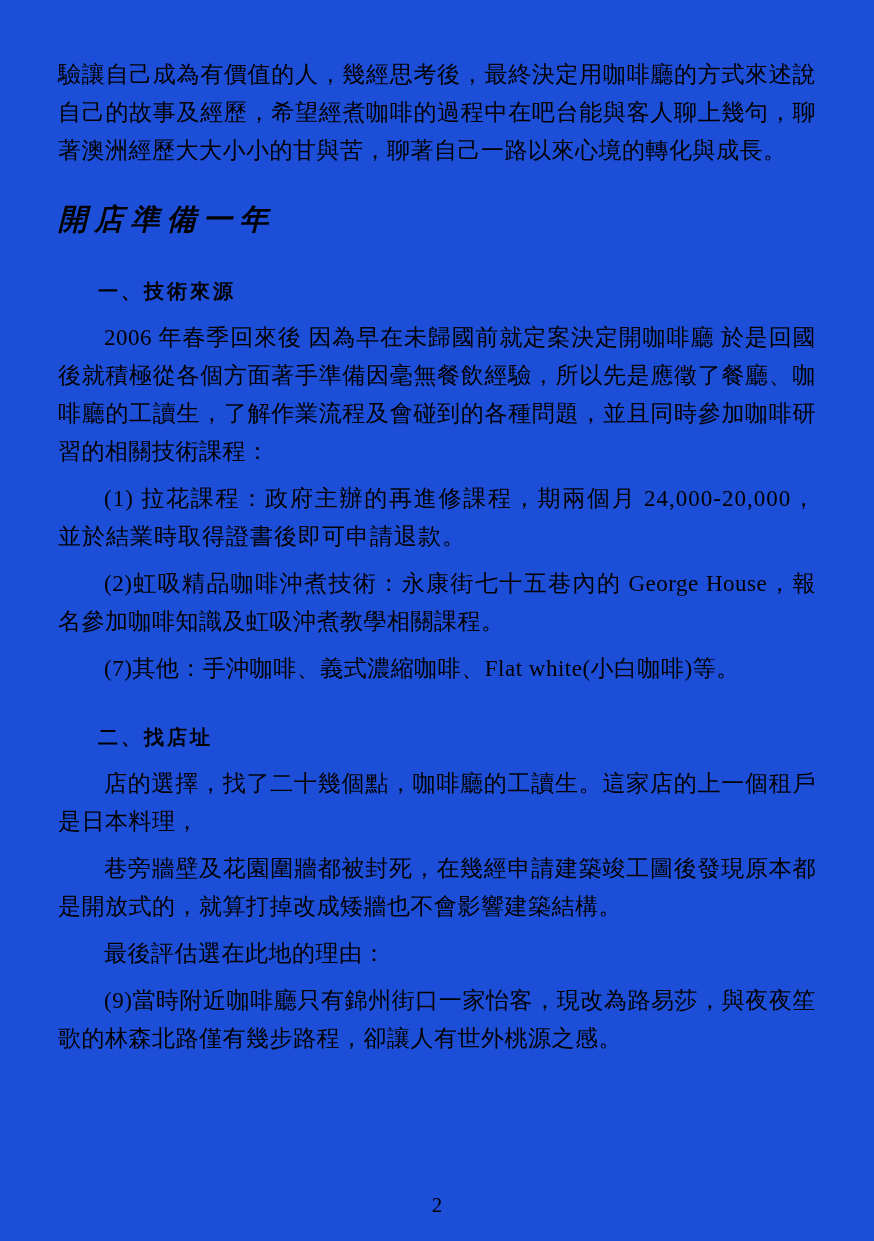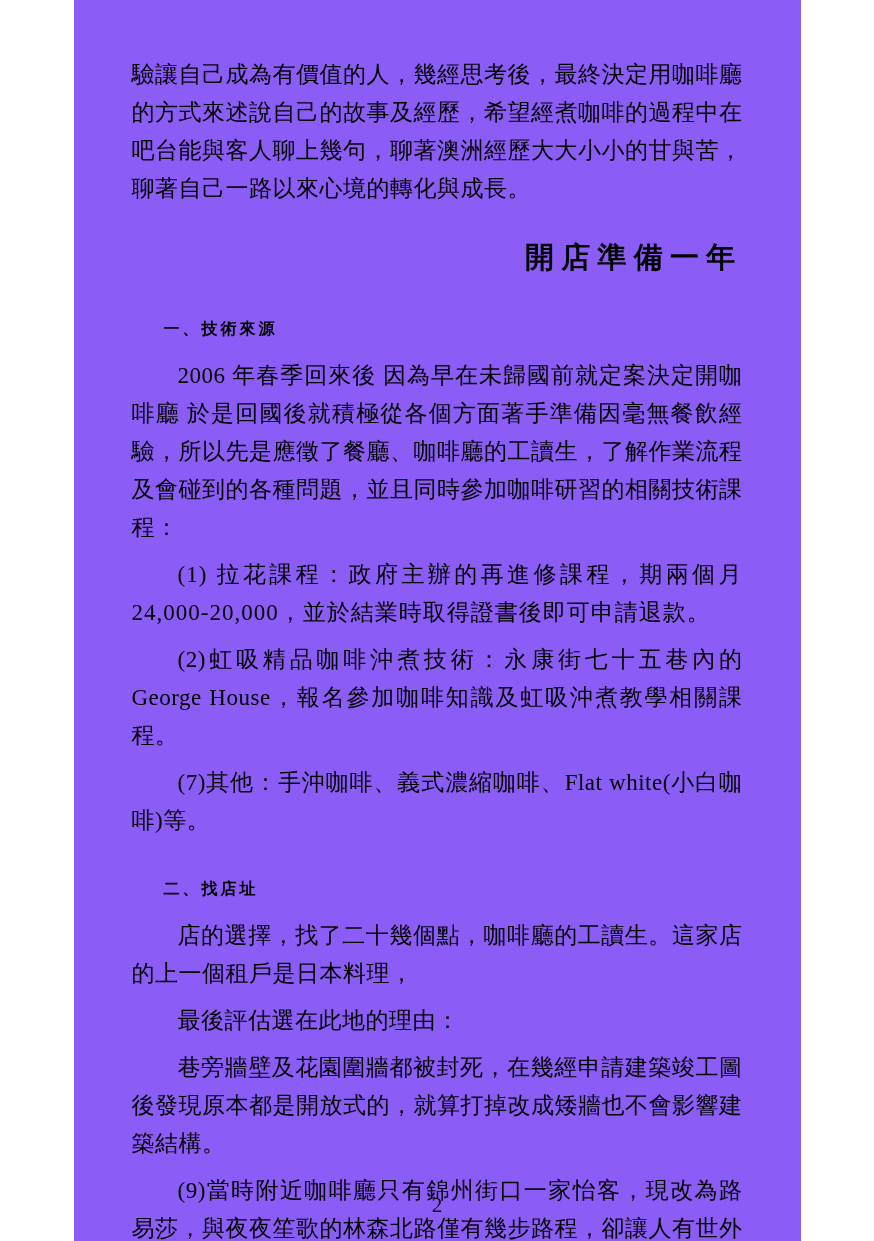--- a/index.html
+++ b/index.html
@@ -2,24 +2,24 @@
 <html lang="zh-Hant"><head>
 <meta charset="utf-8">
 <style>
   html, body {
     margin: 0;
     padding: 0;
     background: #ffffff;
   }
   .page {
     position: relative;
-    width: 727px;
+    width: 874px;
     height: 1241px;
     margin: 0 auto;
-    background: #8b5cf6;
+    background: #1d4ed8;
     color: #000000;
     font-family: "Liberation Serif", "DejaVu Serif", serif;
     overflow: hidden;
     box-sizing: border-box;
   }
   .content {
     position: absolute;
     left: 58px;
     right: 58px;
     top: 56px;
@@ -33,26 +33,27 @@
     letter-spacing: 0.5px;
   }
   .body-para.first {
     margin-top: 0;
     text-indent: 0;
   }
   .doc-title {
     font-size: 29px;
     font-weight: bold;
     line-height: 46px;
-    text-align: right;
+    text-align: left;
     letter-spacing: 0.25em;
     margin: 26px 0 0 0;
+    font-style: italic;
   }
   .section-heading {
-    font-size: 16px;
+    font-size: 20px;
     font-weight: bold;
     line-height: 38px;
     margin: 30px 0 2px 0;
     padding-left: 2em;
     letter-spacing: 3px;
   }
   .justified-wide {
     letter-spacing: 1px;
   }
   .page-number {
@@ -82,23 +83,23 @@
     <p class="body-para justified-wide">(1) 拉花課程：政府主辦的再進修課程，期兩個月 24,000-20,000，並於結業時取得證書後即可申請退款。</p>
 
     <p class="body-para">(2)虹吸精品咖啡沖煮技術：永康街七十五巷內的 George House，報名參加咖啡知識及虹吸沖煮教學相關課程。</p>
 
     <p class="body-para">(7)其他：手沖咖啡、義式濃縮咖啡、Flat white(小白咖啡)等。</p>
 
     <h2 class="section-heading">二、找店址</h2>
 
     <p class="body-para">店的選擇，找了二十幾個點，咖啡廳的工讀生。這家店的上一個租戶是日本料理，</p>
 
+    <p class="body-para">巷旁牆壁及花園圍牆都被封死，在幾經申請建築竣工圖後發現原本都是開放式的，就算打掉改成矮牆也不會影響建築結構。</p>
+
     <p class="body-para">最後評估選在此地的理由：</p>
-
-    <p class="body-para">巷旁牆壁及花園圍牆都被封死，在幾經申請建築竣工圖後發現原本都是開放式的，就算打掉改成矮牆也不會影響建築結構。</p>
 
 
 
     <p class="body-para">(9)當時附近咖啡廳只有錦州街口一家怡客，現改為路易莎，與夜夜笙歌的林森北路僅有幾步路程，卻讓人有世外桃源之感。</p>
 
   </div>
 
   <div class="page-number">2</div>
 </div>
 

